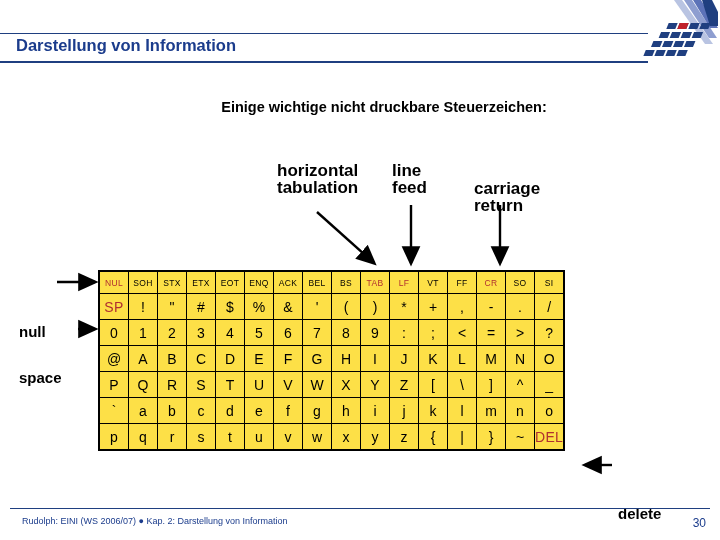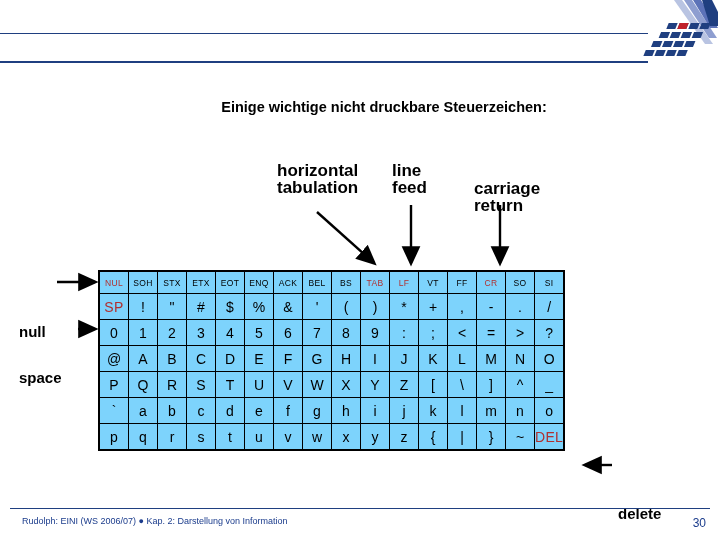--- a/index.html
+++ b/index.html
@@ -98,21 +98,21 @@
   #label-space { left: 19px; top: 321px; }
   #label-delete { left: 618px; top: 457px; }
 
   
   #ascii-table {
     position: absolute;
     left: 98px;
     top: 270px;
     border-collapse: collapse;
     border: 2px solid #000000;
-    background: #7dd3fc;
+    background: #fde047;
   }
   #ascii-table td {
     border: 1px solid #000000;
     width: 28px;
     height: 21px;
     text-align: center;
     vertical-align: middle;
     padding: 0;
     color: #000000;
     font-family: "Liberation Sans", sans-serif;
@@ -156,20 +156,21 @@
     font-size: 12px;
     color: #1b3c8c;
   }
 </style>
 </head>
 <body>
 
 <div id="header">
   <div id="title-rule-top"></div>
   <div id="title-rule-bottom"></div>
+  <div id="page-title">Darstellung von Information</div>
 
   <svg id="logo" viewBox="0 0 118 72">
 
     <g>
       <polygon points="72,0 82,0 112,40 102,40" fill="#ffffff"></polygon>
       <polygon points="74,0 82,0 113,44 105,44" fill="#b9c4e2"></polygon>
       <polygon points="84,0 92,0 117,38 109,38" fill="#8e9ed0"></polygon>
       <polygon points="93,0 101,0 118,28 110,28" fill="#5c72b8"></polygon>
       <polygon points="102,0 112,0 118,12 118,26 110,26" fill="#1f3f80"></polygon>
     </g>

